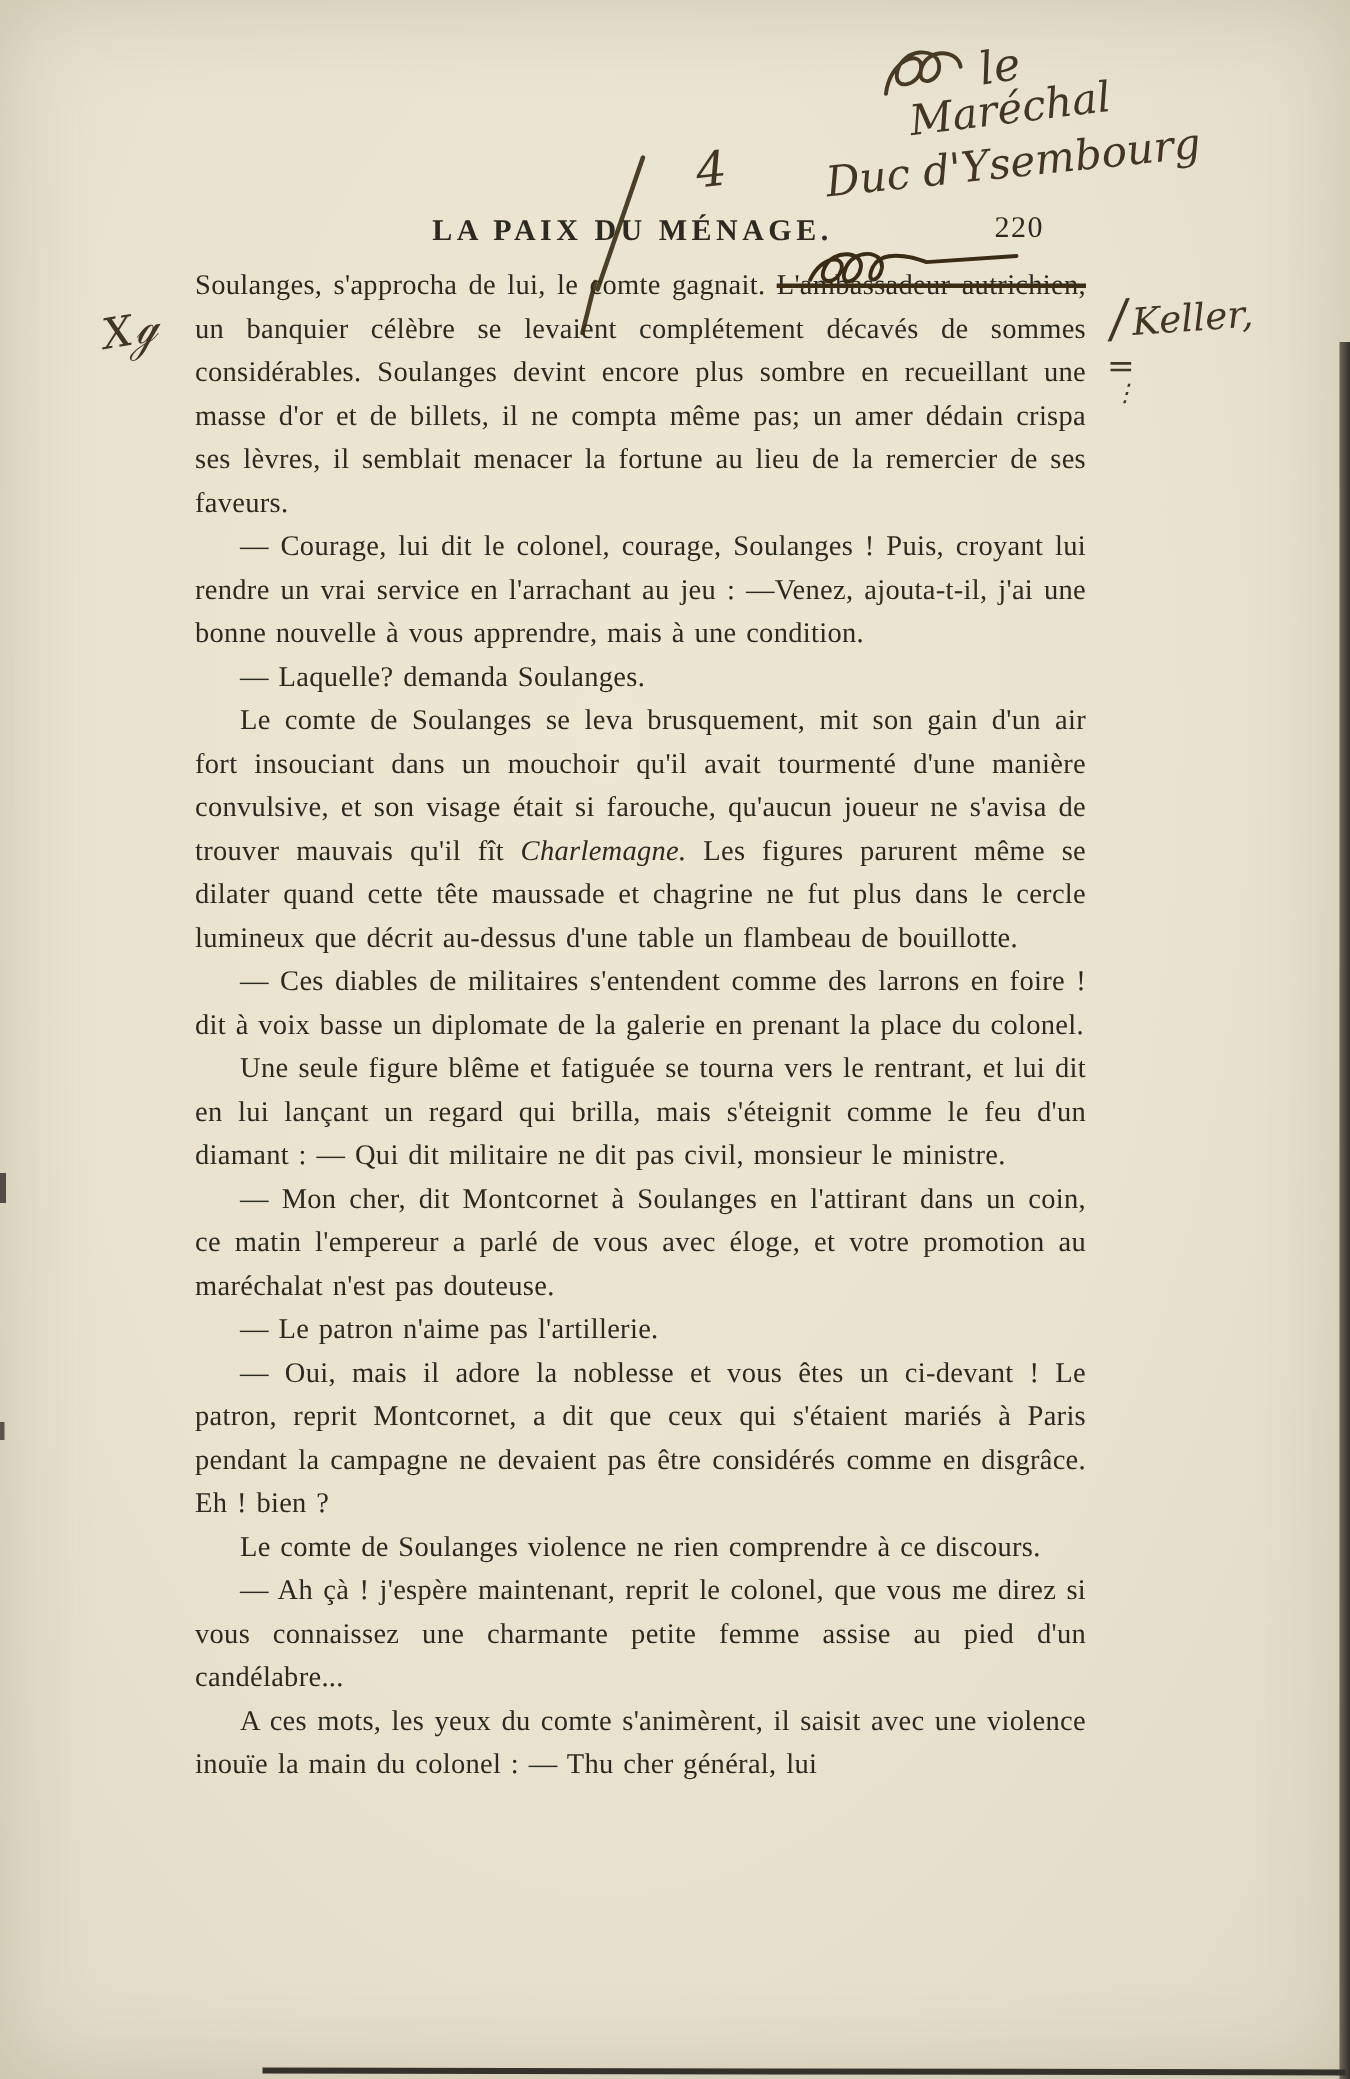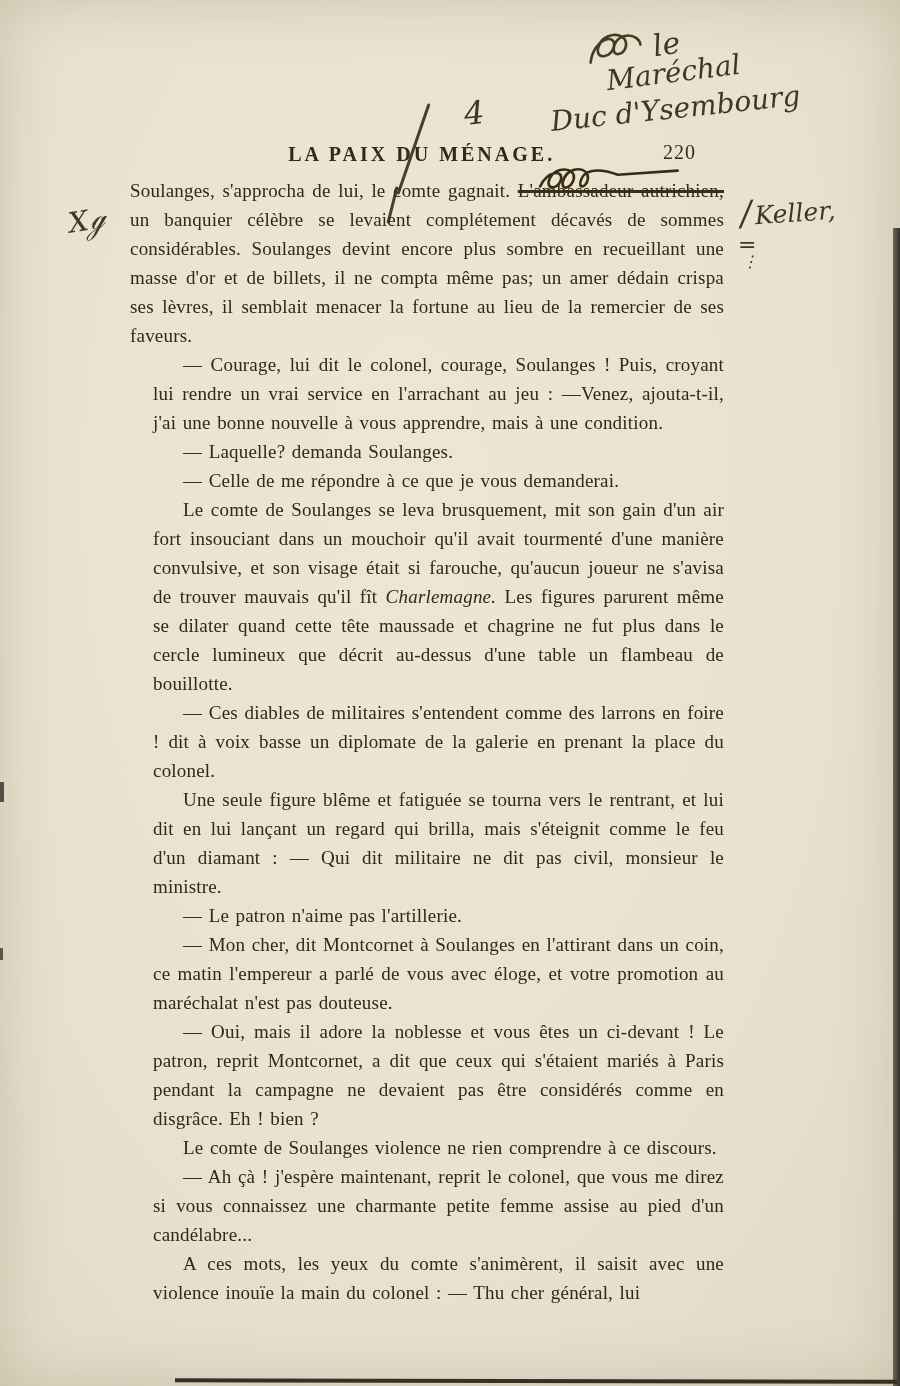--- a/index.html
+++ b/index.html
@@ -28,21 +28,21 @@
     font-size: 20px; color: #2d2a22; letter-spacing: 1px;
   }
   
   .text-block {
     position: absolute; left: 130px; top: 176px; width: 594px;
     font-size: 19px; line-height: 29px; text-align: justify;
     color: #2c2920; letter-spacing: 0.2px; word-spacing: 1.5px;
     hyphens: auto;
   }
   .para { margin: 0; }
-  .para.indent { text-indent: 30px; margin-left: 23px; }
+  .para.indent { text-indent: 30px; }
   .strike {
     text-decoration: line-through;
     text-decoration-color: #3c2e15;
     text-decoration-thickness: 3px;
     margin-top: 29px;
   }
   .italic { font-style: italic; }
   
   .hw {
     position: absolute;
@@ -89,26 +89,25 @@
 
   <div class="page-header">
     <span class="page-title">LA PAIX DU MÉNAGE.</span>
     <span class="page-number">220</span>
   </div>
 
   <div class="text-block">
       <p class="para"><span>Soulanges, s'approcha de lui, le comte gagnait. </span><span class="strike">L'ambassadeur autrichien,</span><span> un banquier célèbre se levaient complétement décavés de sommes considérables. Soulanges devint encore plus sombre en recueillant une masse d'or et de billets, il ne compta même pas; un amer dédain crispa ses lèvres, il semblait menacer la fortune au lieu de la remercier de ses faveurs.</span></p>
       <p class="para indent"><span>— Courage, lui dit le colonel, courage, Soulanges ! Puis, croyant lui rendre un vrai service en l'arrachant au jeu : —Venez, ajouta-t-il, j'ai une bonne nouvelle à vous apprendre, mais à une condition.</span></p>
       <p class="para indent"><span>— Laquelle? demanda Soulanges.</span></p>
-      <p class="para indent"><span>— Celle de me répondre à ce que je vous demanderai.</span></p>
       <p class="para indent"><span>Le comte de Soulanges se leva brusquement, mit son gain d'un air fort insouciant dans un mouchoir qu'il avait tourmenté d'une manière convulsive, et son visage était si farouche, qu'aucun joueur ne s'avisa de trouver mauvais qu'il fît </span><span class="italic">Charlemagne.</span><span> Les figures parurent même se dilater quand cette tête maussade et chagrine ne fut plus dans le cercle lumineux que décrit au-dessus d'une table un flambeau de bouillotte.</span></p>
       <p class="para indent"><span>— Ces diables de militaires s'entendent comme des larrons en foire ! dit à voix basse un diplomate de la galerie en prenant la place du colonel.</span></p>
       <p class="para indent"><span>Une seule figure blême et fatiguée se tourna vers le rentrant, et lui dit en lui lançant un regard qui brilla, mais s'éteignit comme le feu d'un diamant : — Qui dit militaire ne dit pas civil, monsieur le ministre.</span></p>
+      <p class="para indent"><span>— Mon cher, dit Montcornet à Soulanges en l'attirant dans un coin, ce matin l'empereur a parlé de vous avec éloge, et votre promotion au maréchalat n'est pas douteuse.</span></p>
       <p class="para indent"><span>— Le patron n'aime pas l'artillerie.</span></p>
-      <p class="para indent"><span>— Mon cher, dit Montcornet à Soulanges en l'attirant dans un coin, ce matin l'empereur a parlé de vous avec éloge, et votre promotion au maréchalat n'est pas douteuse.</span></p>
       <p class="para indent"><span>— Oui, mais il adore la noblesse et vous êtes un ci-devant ! Le patron, reprit Montcornet, a dit que ceux qui s'étaient mariés à Paris pendant la campagne ne devaient pas être considérés comme en disgrâce. Eh ! bien ?</span></p>
       <p class="para indent"><span>Le comte de Soulanges violence ne rien comprendre à ce discours.</span></p>
       <p class="para indent"><span>— Ah çà ! j'espère maintenant, reprit le colonel, que vous me direz si vous connaissez une charmante petite femme assise au pied d'un candélabre...</span></p>
       <p class="para indent"><span>A ces mots, les yeux du comte s'animèrent, il saisit avec une violence inouïe la main du colonel : — Thu cher général, lui</span></p>
     </div>
 
   <div class="hw hw-flourish">
     <span class="scribble" style="position:static;display:inline-block;">
       <svg width="64" height="42" viewBox="0 0 64 42">
         <path d="M6,30 C12,8 34,4 32,16 C30,28 10,30 16,16 C22,2 44,4 44,16 C44,28 26,30 32,17 C38,4 58,8 58,20" stroke="#352813" stroke-width="2.6" fill="none" stroke-linecap="round"></path>

